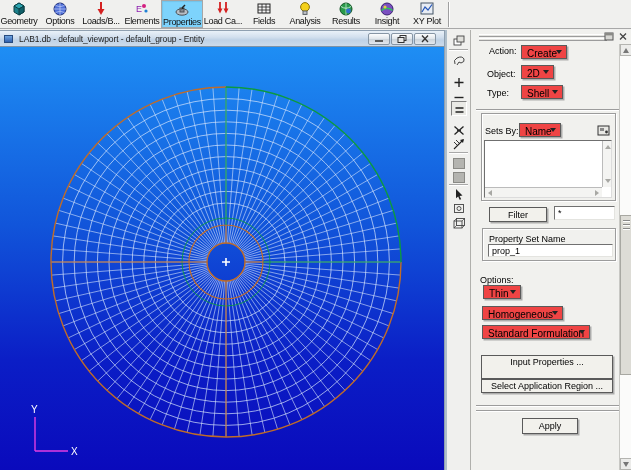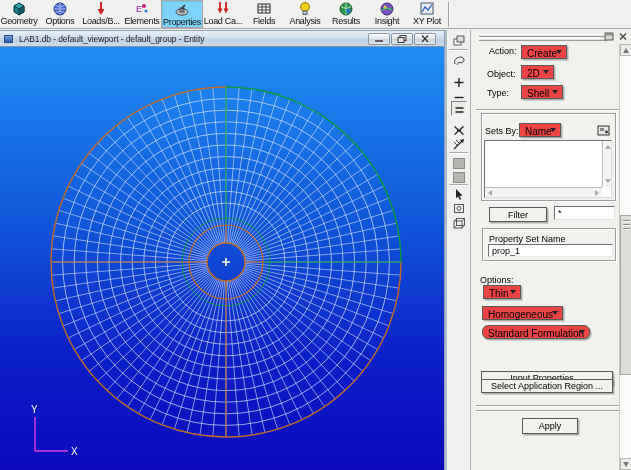--- a/index.html
+++ b/index.html
@@ -286,23 +286,23 @@
   <div class="btn" style="left:18px; top:177px; width:58px; height:15px; padding-top:2px;"><span>Filter</span></div>
   <div class="inp" style="left:83px; top:176px; width:61px; height:14px;"><span>*</span></div>
 
   <div class="groupbox" style="left:11px; top:198px; width:134px; height:33px;"></div>
   <span class="lbl" style="left:18px; top:204px;">Property Set Name</span>
   <div class="inp" style="left:17px; top:214px; width:125px; height:13px;"><span>prop_1</span></div>
 
   <span class="lbl" style="left:9px; top:245px;">Options:</span>
   <div class="dd" style="left:12px; top:255px; width:38px;"><span>Thin</span><span class="caret"></span></div>
   <div class="dd" style="left:11px; top:276px; width:81px;"><span>Homogeneous</span><span class="caret"></span></div>
-  <div class="dd" style="left:11px; top:295px; width:108px;border-radius:6px;"><span>Standard Formulation</span><span class="caret"></span></div>
-
-  <div class="btn" style="left:10px; top:325px; width:132px; height:14px; padding-top:1px;margin-top:16px;"><span>Input Properties ...</span></div>
+  <div class="dd" style="left:11px; top:295px; width:108px;"><span>Standard Formulation</span><span class="caret"></span></div>
+
+  <div class="btn" style="left:10px; top:325px; width:132px; height:24px; padding-top:1px;"><span>Input Properties ...</span></div>
   <div class="btn" style="left:10px; top:349px; width:132px; height:14px; padding-top:1px;"><span>Select Application Region ...</span></div>
 
   <div class="etch" style="left:5px; top:375px; width:147px;"></div>
   <div class="etch" style="left:5px; top:380px; width:147px;"></div>
 
   <div class="btn" style="left:51px; top:388px; width:56px; height:16px; padding-top:2px;"><span>Apply</span></div>
 </div>
 
 <div id="pscroll">
   <div class="sbbtn" style="top:0px;">

